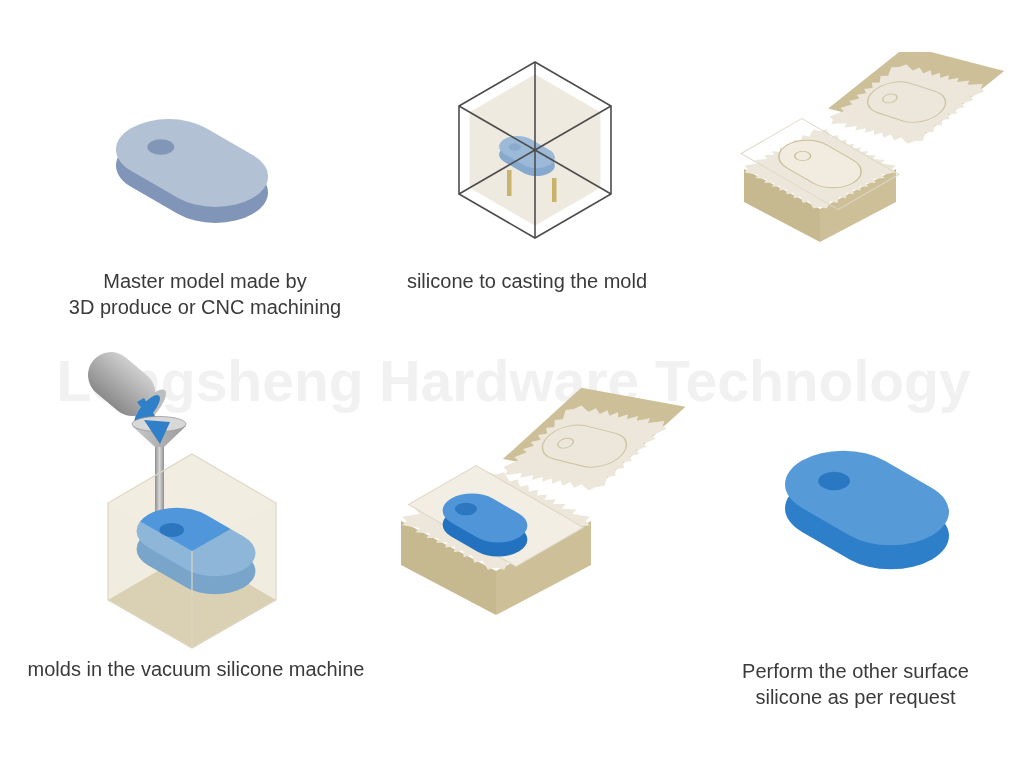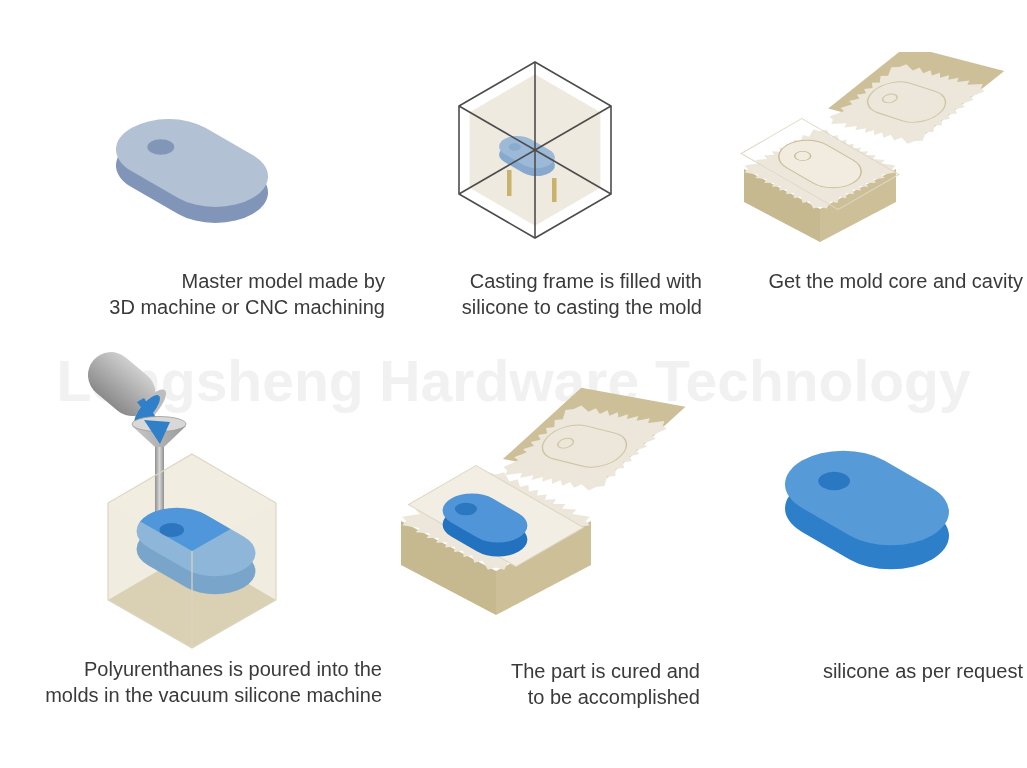--- a/index.html
+++ b/index.html
@@ -2,21 +2,21 @@
 <html><head>
 <meta charset="utf-8">
 <style>
   html,body{margin:0;padding:0;background:#fff;}
   .stage{position:relative;width:1027px;height:768px;background:#ffffff;overflow:hidden;
          font-family:"Liberation Sans","DejaVu Sans",sans-serif;}
   .watermark{position:absolute;left:0;top:348px;width:100%;text-align:center;
              font-size:57px;font-weight:bold;color:#f1f1f1;white-space:nowrap;
              letter-spacing:0;z-index:0;user-select:none;}
   .cell-svg{position:absolute;z-index:1;}
-  .caption{position:absolute;z-index:2;text-align:right;color:#3a3a3a;
+  .caption{position:absolute;z-index:2;text-align:center;color:#3a3a3a;
            font-size:20px;line-height:26px;}
   .caption span{display:block;}
 </style>
 </head>
 <body>
 
 <div class="stage">
 
   <div class="watermark">Longsheng Hardware Technology</div>
 
@@ -181,35 +181,26 @@
         </g>
       <g transform="matrix(.866,.5,-.866,.5,0,0)">
         <rect x="-75" y="-47.5" width="150" height="95" rx="47.5" fill="#569ad8"></rect>
         <circle cx="-36" cy="2" r="13" fill="#2b78c2"></circle>
       </g>
     </g>
   </svg>
 
   <div class="caption" style="left:25px;top:268px;width:360px">
     <span>Master model made by</span>
-    <span>3D machine or CNC machining</span>
+    <span>3D produce or CNC machining</span>
   </div>
   <div class="caption" style="left:352px;top:268px;width:350px">
-    <span>Casting frame is filled with</span>
     <span>silicone to casting the mold</span>
   </div>
-  <div class="caption" style="left:688px;top:268px;width:335px">
-    <span>Get the mold core and cavity</span>
-    <span></span>
-  </div>
   <div class="caption" style="left:10px;top:656px;width:372px">
-    <span>Polyurenthanes is poured into the</span>
     <span>molds in the vacuum silicone machine</span>
   </div>
-  <div class="caption" style="left:350px;top:658px;width:350px">
-    <span>The part is cured and</span>
-    <span>to be accomplished</span>
-  </div>
   <div class="caption" style="left:688px;top:658px;width:335px">
+    <span>Perform the other surface</span>
     <span>silicone as per request</span>
   </div>
 
 </div>
 
 </body></html>

